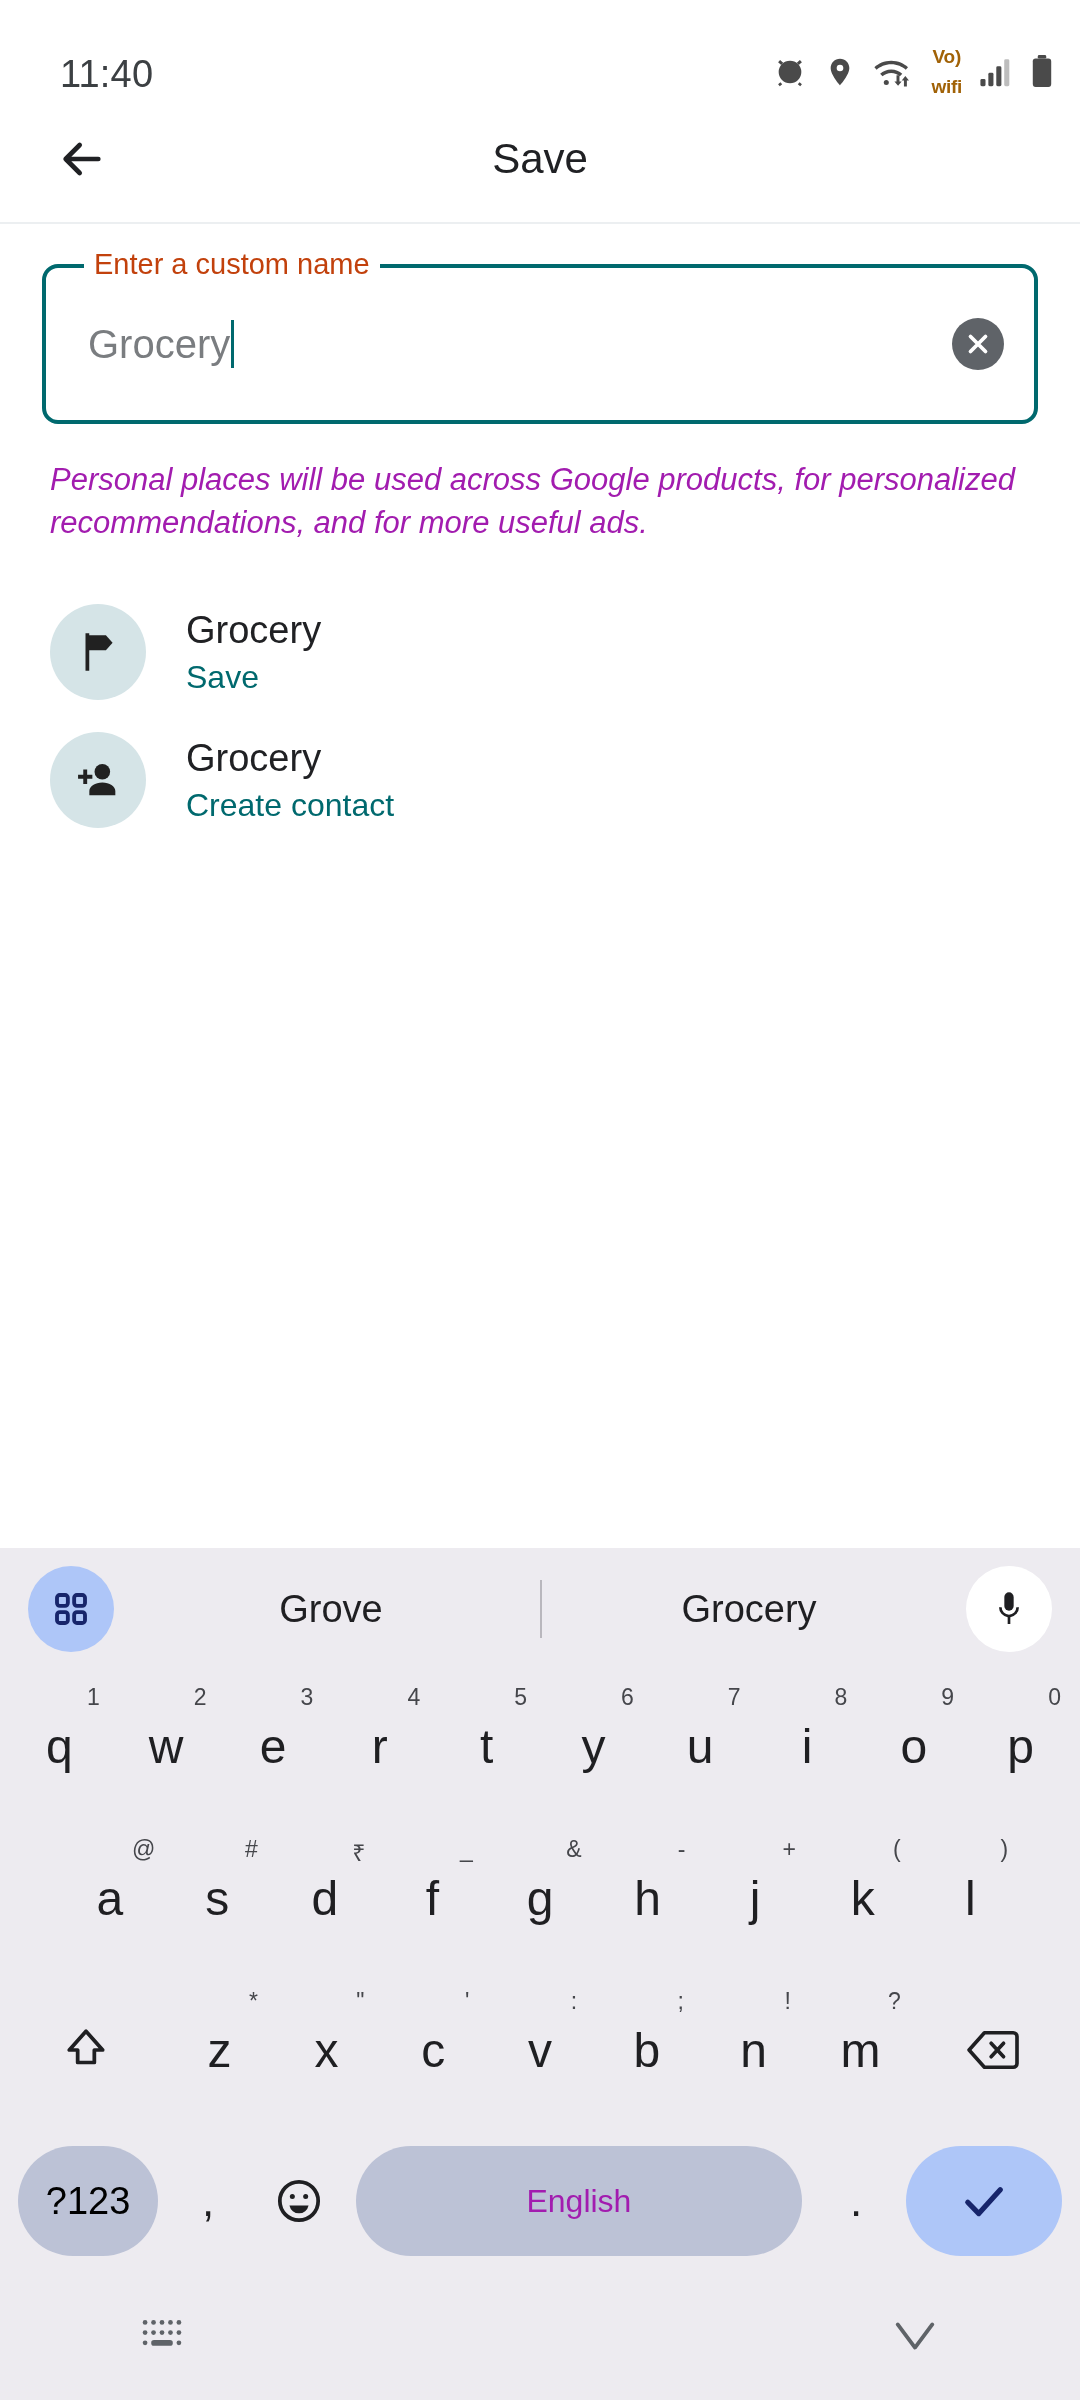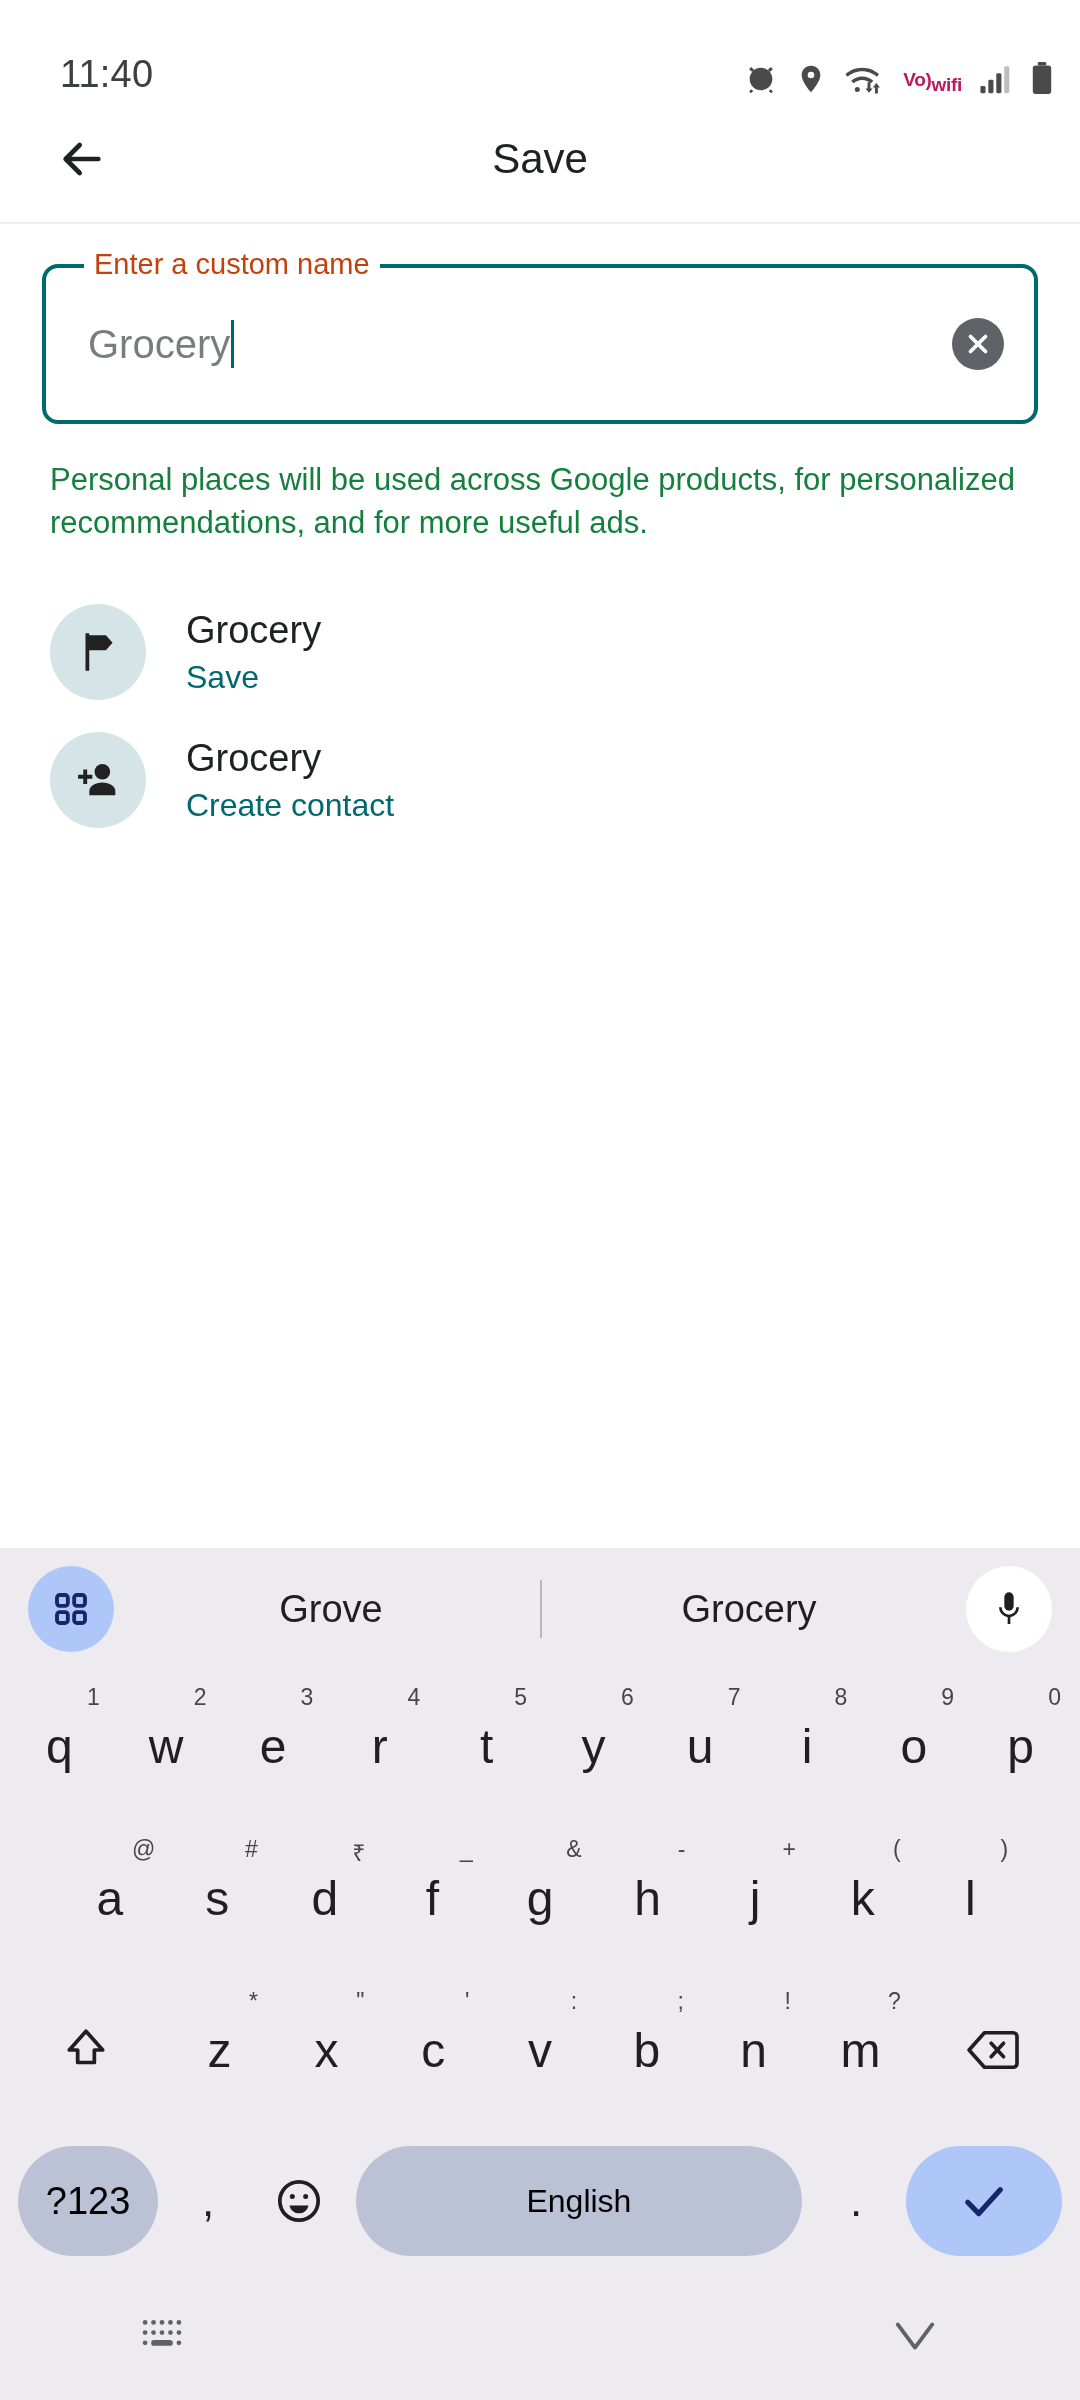--- a/index.html
+++ b/index.html
@@ -34,24 +34,24 @@
     letter-spacing: 0.2px;
   }
   .status-icons {
     display: flex;
     align-items: center;
     gap: 17px;
   }
   .status-icons svg { display: block; }
   .vowifi {
     display: flex;
-    flex-direction: row;
+    flex-direction: column;
     align-items: center;
     line-height: 1;
-    color: #be185d;
+    color: #a16207;
     font-size: 19px;
     font-weight: bold;
     letter-spacing: -0.3px;
   }
   .vowifi span:last-child { margin-top: 11px; }
 
   
   .app-bar {
     height: 128px;
     display: flex;
@@ -137,21 +137,22 @@
     background: #5f6368;
     display: flex;
     align-items: center;
     justify-content: center;
   }
 
   .helper-text {
     margin: 34px 50px 0 50px;
     font-size: 31px;
     line-height: 43px;
-    color: #15803d;
+    color: #a21caf;
+    font-style: italic;
   }
 
   
   .list { margin-top: 44px; }
   .list-item {
     display: flex;
     align-items: center;
     padding: 16px 50px;
     gap: 40px;
   }
@@ -283,21 +284,21 @@
   .key-space {
     flex: 4.3 1 0;
     height: 110px;
     margin: 0 10px;
     background: #bcc2d6;
     border-radius: 55px;
     display: flex;
     align-items: center;
     justify-content: center;
     font-size: 32px;
-    color: #000000;
+    color: #a21caf;
   }
   .key-enter {
     flex: 1.5 1 0;
     height: 110px;
     margin: 0 6px;
     background: #aec6f8;
     border-radius: 55px;
     display: flex;
     align-items: center;
     justify-content: center;

